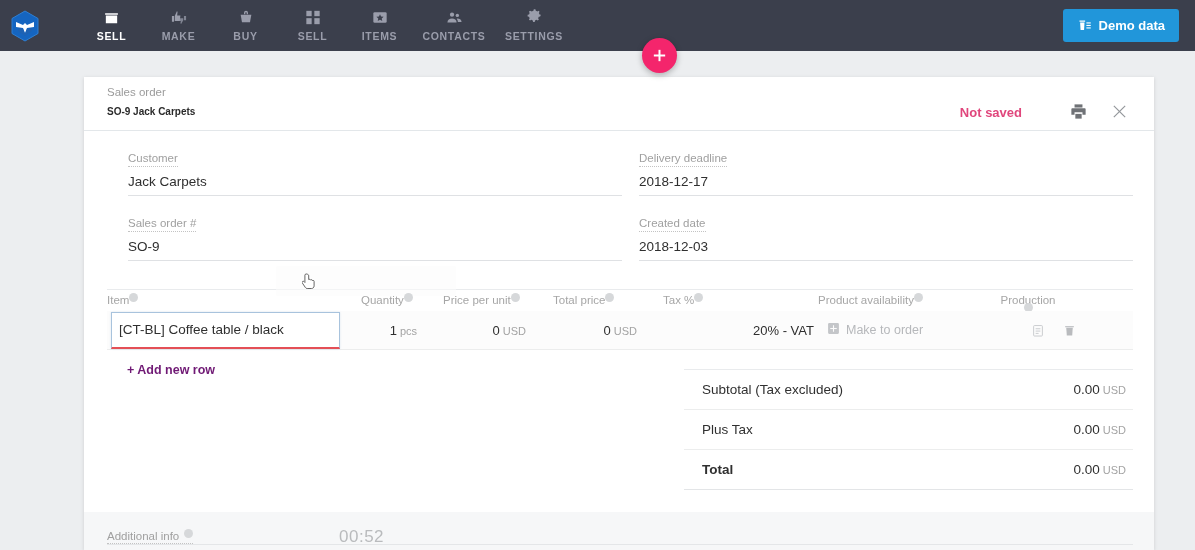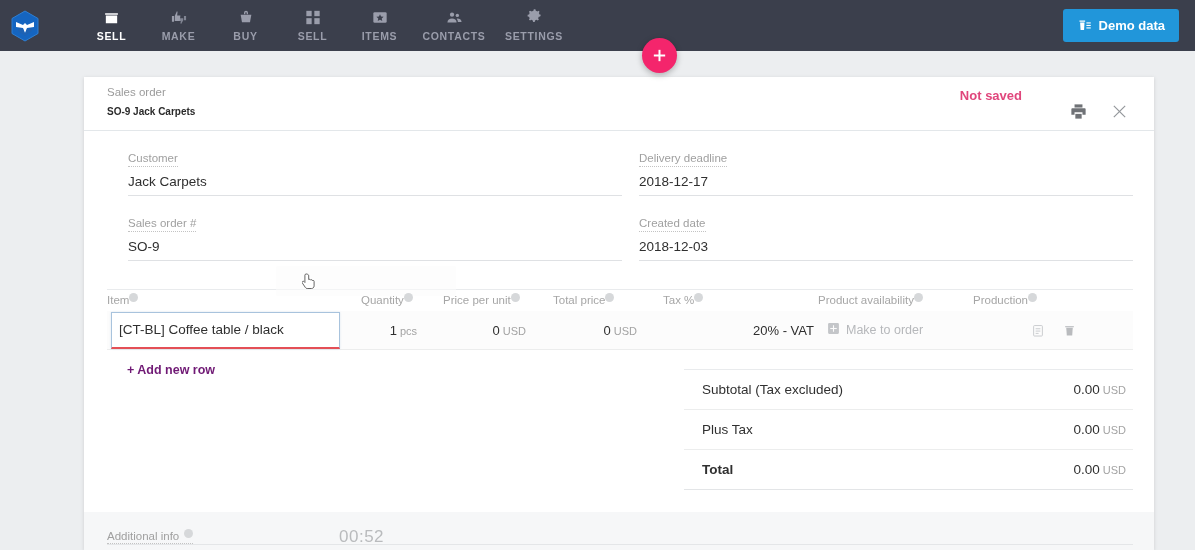--- a/index.html
+++ b/index.html
@@ -80,21 +80,21 @@
   .card-head {
     height: 54px;
     padding: 8px 0 4px 23px;
     position: relative;
     border-bottom: 1px solid #e3e7ea;
   }
   .card-head .eyebrow { font-size: 11.5px; color: #9b9b9b; line-height: 15px; }
   .card-head .title { font-size: 10px; color: #2a2a2a; font-weight: bold; line-height: 21px; margin-top: 1px; }
 
   .notsaved {
-    position: absolute; right: 132px; top: 11px;
+    position: absolute; right: 132px; top: 28px;
     font-size: 13px; font-weight: bold; color: #e0467c;
   }
   .icon-btn {
     position: absolute; top: 20px;
     width: 28px; height: 28px;
     display: flex; align-items: center; justify-content: center;
     cursor: pointer; background: none; border: none;
   }
   .icon-btn.print { right: 62px; }
   .icon-btn.close { right: 21px; }
@@ -165,21 +165,21 @@
     background: #d6d8da;
     position: relative; top: -3px;
   }
 
   .c-item   { width: 246px; }
   .c-qty    { width: 90px;  justify-content: flex-start; padding-left: 8px;}
   .c-ppu    { width: 110px; }
   .c-total  { width: 110px; }
   .c-tax    { width: 155px; }
   .c-avail  { width: 155px; }
-  .c-prod   { width: 110px; }
+  .c-prod   { width: 110px; flex-direction: column; }
 
   .trow {
     height: 39px;
     display: flex; align-items: center;
     background: #fcfcfc;
     border-bottom: 1px solid #eceded;
     position: relative;
   }
   .cell { font-size: 13px; color: #2f2f2f; white-space: nowrap; }
   .unit { font-size: 11px; color: #a3a3a3; margin-left: 3px; }

